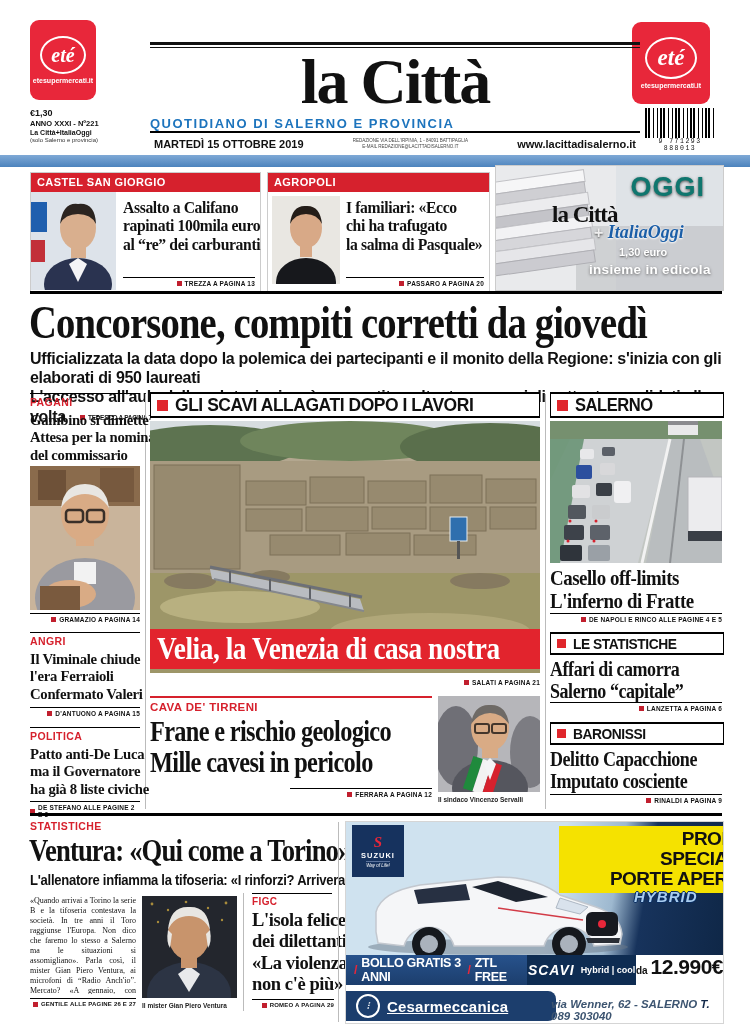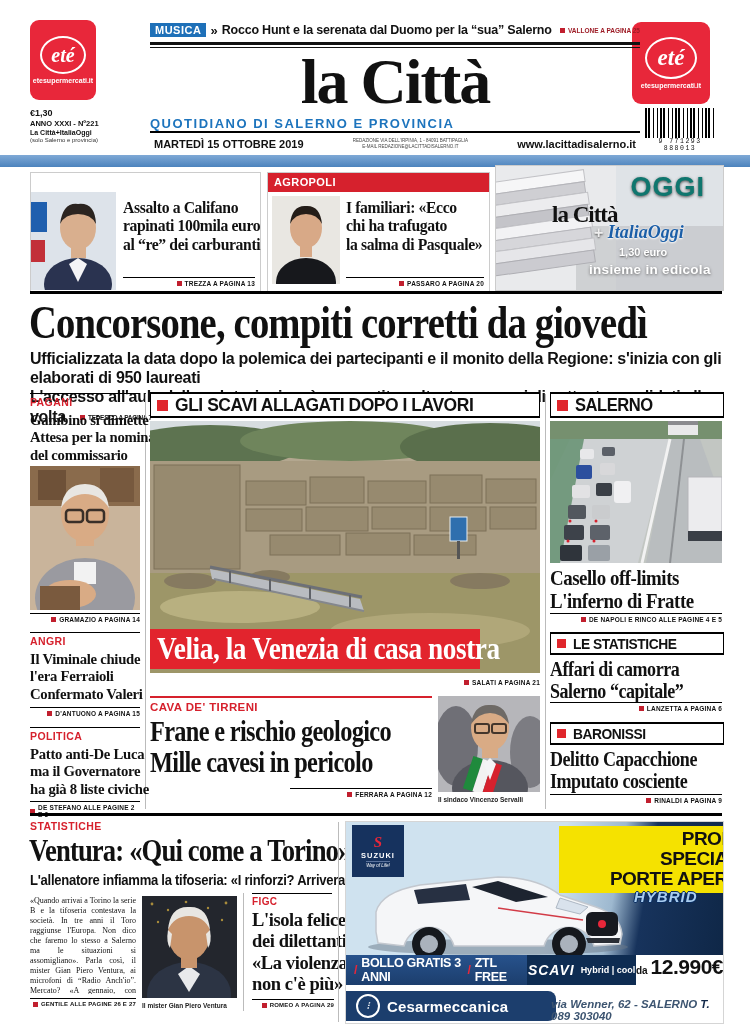--- a/index.html
+++ b/index.html
@@ -110,50 +110,41 @@
   .seg2 .model{font:italic 900 14px "Liberation Sans",sans-serif;letter-spacing:1px;}
   .seg2 .variant{font:bold 9px "Liberation Sans",sans-serif;}
   .seg3{background:#fff;color:#111;display:flex;align-items:baseline;justify-content:center;gap:3px;}
   .seg3 .da{font:bold 10px "Liberation Sans",sans-serif;}
   .seg3 .pr{font:900 21px "Liberation Sans",sans-serif;letter-spacing:-.5px;}
   .dealer-bar{background:#1c3e6d;border-radius:0 8px 8px 0;color:#fff;
               display:flex;align-items:center;gap:7px;padding:0 10px;}
   .dealer-logo{width:20px;height:20px;border:2px solid #fff;border-radius:50%;
                display:flex;align-items:center;justify-content:center;
                font:italic 900 9px "Liberation Sans",sans-serif;}
-  .dealer-name{font:900 15px "Liberation Sans",sans-serif;letter-spacing:.2px;}
+  .dealer-name{font:900 15px "Liberation Sans",sans-serif;letter-spacing:.2px;text-decoration:underline;}
   .dealer-addr{font:italic bold 11.5px "Liberation Sans",sans-serif;color:#3c5470;}
 </style>
 </head>
 <body>
 
 <div class="page">
 
   <div class="abs ete" style="left:30px;top:20px;width:66px;height:80px;">
     <div class="ete-ring">
         <span>eté</span>
       </div>
     <div class="ete-site">etesupermercati.it</div>
   </div>
   <div class="abs ete" style="left:632px;top:22px;width:78px;height:82px;">
     <div class="ete-ring" style="width:48px;height:38px;font-size:23px;">
         <span>eté</span>
       </div>
     <div class="ete-site">etesupermercati.it</div>
   </div>
 
-  <div class="abs strip" style="left:150px;top:21px;width:490px;height:18px;">
-    <span class="strip-label">MUSICA</span>
-    <span class="strip-chev">»</span>
-    <span class="strip-text">Rocco Hunt e la serenata dal Duomo per la “sua” Salerno</span>
-    <span class="strip-ref">
-      <span class="bullet"></span>
-      <span>VALLONE A PAGINA 25</span>
-    </span>
-  </div>
   <div class="abs dbl-rule" style="left:150px;top:42px;width:490px;"></div>
 
   <div class="abs mast" style="left:150px;top:50px;width:490px;"><span>la Città</span></div>
   <div class="abs sub" style="left:150px;top:116px;width:490px;"><span>QUOTIDIANO DI SALERNO E PROVINCIA</span></div>
 
   <div class="abs inforow" style="left:150px;top:131px;width:482px;height:18px;">
     <span class="date">MARTEDÌ 15 OTTOBRE 2019</span>
     <span class="mid">
       <span>REDAZIONE VIA DELL'IRPINIA, 1 - 84091 BATTIPAGLIA</span><br>
       <span>E-MAIL REDAZIONE@LACITTADISALERNO.IT</span>
@@ -169,20 +160,21 @@
   </div>
 
   <div class="abs" style="left:645px;top:108px;width:70px;">
     <div class="bars"></div>
     <div class="bcnum">9 771293 888013</div>
   </div>
 
   <div class="abs blueband" style="left:0;top:155px;width:750px;height:12px;"></div>
 
   <div class="abs tbox" style="left:30px;top:172px;width:229px;height:118px;">
+    <div class="tbox-head">CASTEL SAN GIORGIO</div>
     <div class="abs" style="left:0;top:19px;width:85px;height:98px;">
       <svg width="85" height="98">
         <rect width="85" height="98" fill="#dde3ea"></rect>
         <rect x="0" y="10" width="16" height="30" fill="#1f5fae"></rect>
         <rect x="0" y="48" width="14" height="22" fill="#c23038"></rect>
         <ellipse cx="47" cy="92" rx="34" ry="26" fill="#2a3350"></ellipse>
         <rect x="40" y="52" width="15" height="14" fill="#d9af8e"></rect>
         <ellipse cx="47" cy="36" rx="18" ry="22" fill="#d9af8e"></ellipse>
         <path d="M29,32 Q32,10 47,12 Q64,10 65,32 Q60,22 47,22 Q34,22 29,32Z" fill="#2b2420"></path>
         <polygon points="47,66 38,72 47,90 56,72" fill="#f4f4f6"></polygon>
@@ -362,21 +354,21 @@
       <polygon points="60,148 210,178 214,190 62,158" fill="#b9bcc1"></polygon>
       <line x1="60" y1="146" x2="212" y2="176" stroke="#6d7077" stroke-width="3"></line>
       <line x1="64" y1="158" x2="214" y2="190" stroke="#84878d" stroke-width="2"></line>
       <g stroke="#5f6268" stroke-width="2">
           <line x1="80" y1="150" x2="80" y2="162"></line>
           <line x1="120" y1="158" x2="120" y2="170"></line>
           <line x1="160" y1="166" x2="160" y2="178"></line>
           <line x1="200" y1="174" x2="200" y2="186"></line>
         </g>
     </svg>
-    <div class="abs redband" style="left:0;top:208px;width:330px;height:40px;">
+    <div class="abs redband" style="left:0;top:208px;width:390px;height:40px;">
       <span>Velia, la Venezia di casa nostra</span>
     </div>
   </div>
   <div class="abs byref" style="left:390px;top:677px;width:150px;border-top:none;">
     <span class="bullet"></span>
     <span>SALATI A PAGINA 21</span>
   </div>
 
   <div class="abs redtop" style="left:150px;top:696px;width:282px;">
     <div class="slab" style="font-size:11.5px;padding-top:3px;">CAVA DE' TIRRENI</div>

